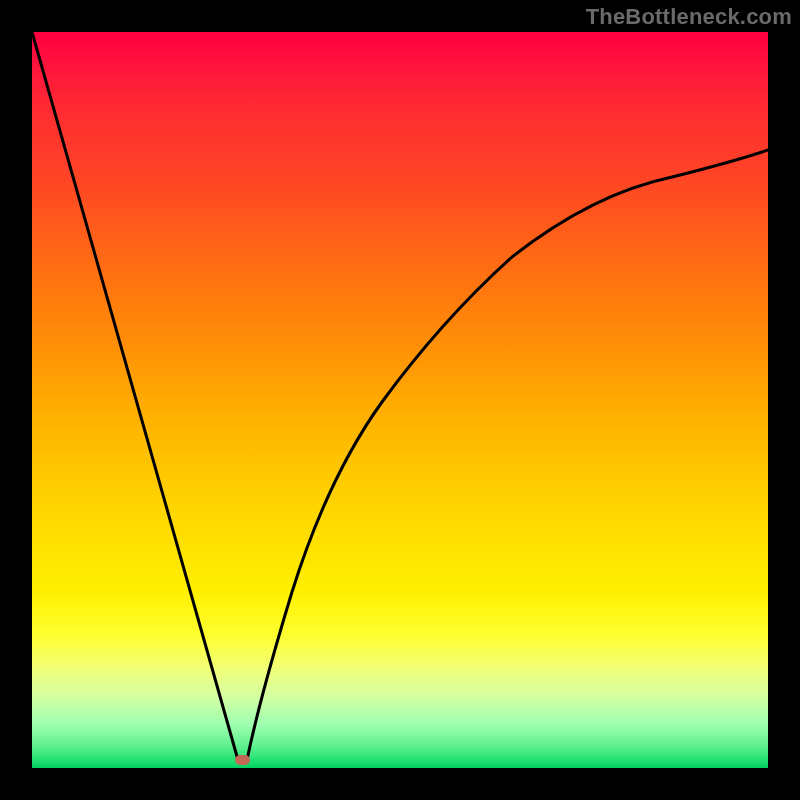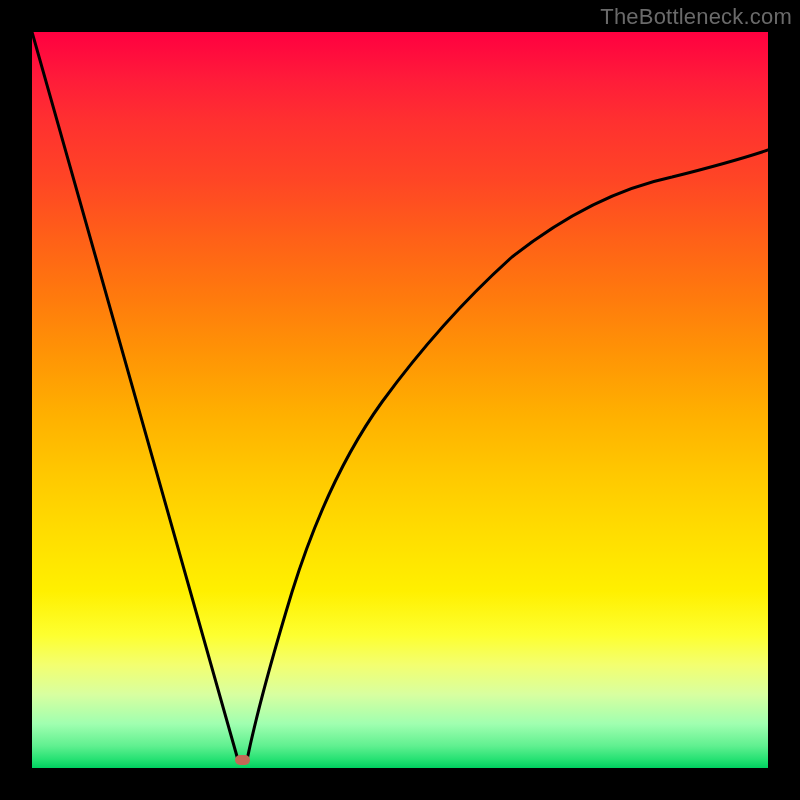--- a/index.html
+++ b/index.html
@@ -36,21 +36,21 @@
       #20e070 99%,
       #00d060 100%);
   }
   .watermark {
     position: absolute;
     top: 4px;
     right: 8px;
     font-family: Arial, Helvetica, sans-serif;
     font-size: 22px;
     color: #6a6a6a;
-    font-weight: 400;
+    font-weight: 700;
     letter-spacing: 0.2px;
   }
   svg.curve {
     position: absolute;
     left: 0; top: 0;
     width: 100%;
     height: 100%;
   }
   .marker {
     position: absolute;

